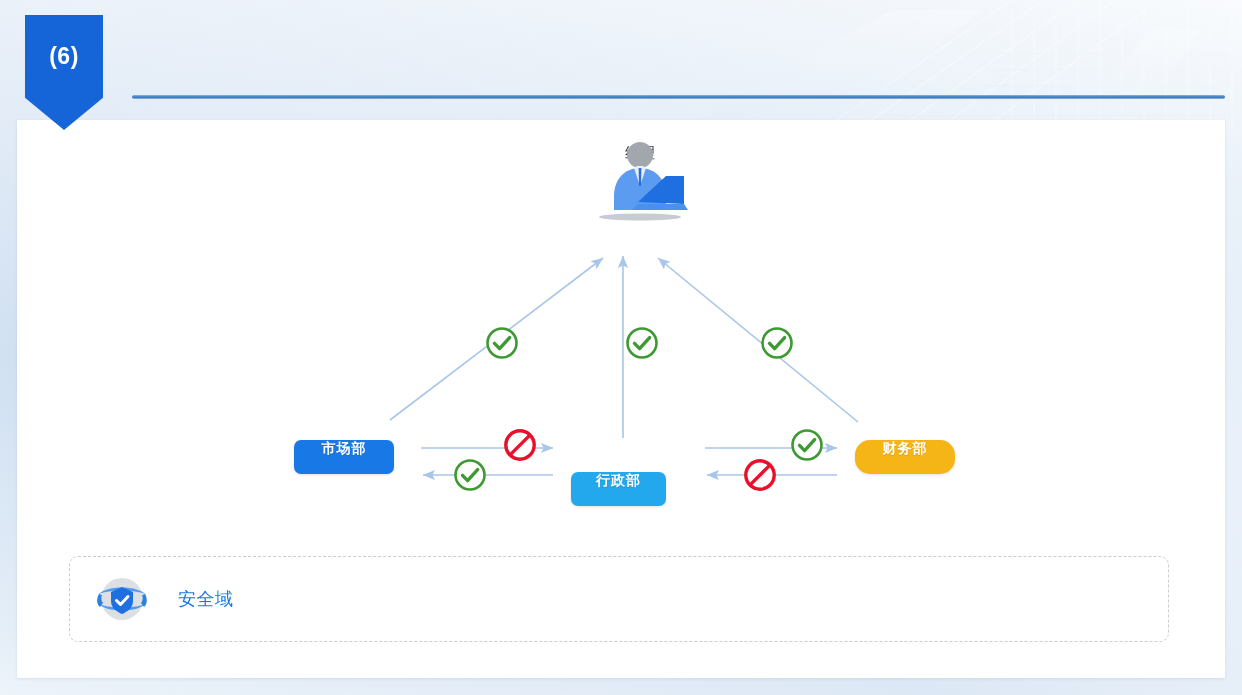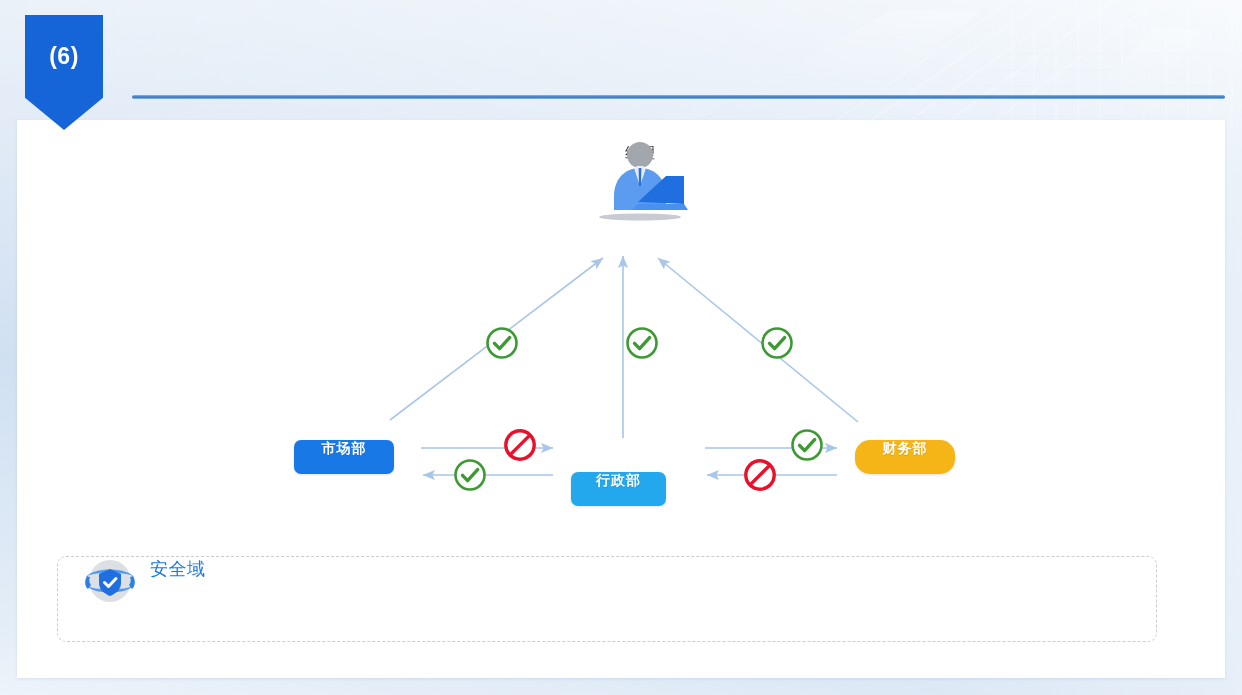--- a/index.html
+++ b/index.html
@@ -102,26 +102,28 @@
   }
   #dept-market  { left: 277px; top: 320px; width: 100px; height: 34px; background: #1878e6; }
   #dept-admin   { left: 554px; top: 320px; width: 95px; height: 34px; background: #23a8ee; margin-top: 32px; }
   #dept-finance { left: 838px; top: 320px; width: 100px; height: 34px; background: #f5b516; border-radius: 15px; }
 
   .badge { position: absolute; }
 
   
   .note {
     position: absolute;
-    left: 40px; top: 436px;
+    left: 52px; top: 436px;
     width: 1100px; height: 86px;
     border: 1px dashed #c9cdd3;
     border-radius: 9px;
     box-sizing: border-box;
     display: flex;
+    align-items: center;
+    gap: 16px;
   }
   .note-icon { margin-left: 23px; flex: 0 0 auto; }
   .note-title {
     margin-left: 11px;
     font-size: 18px;
     color: #1878e6;
     font-weight: normal;
     flex: 0 0 auto;
     letter-spacing: .5px;
   }

